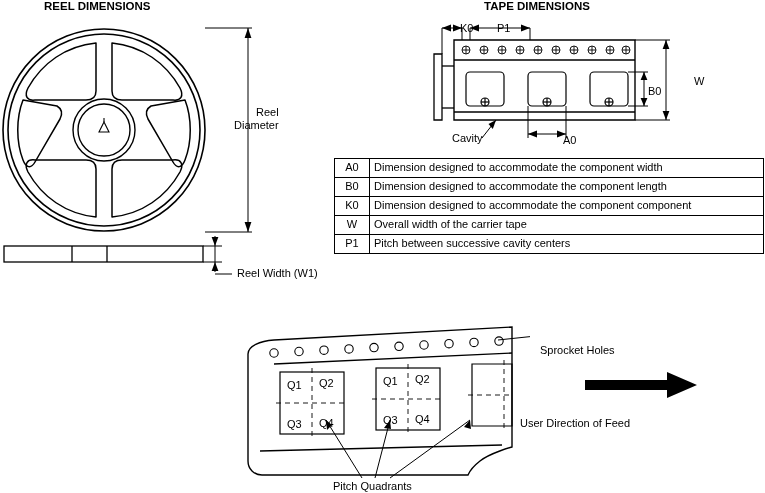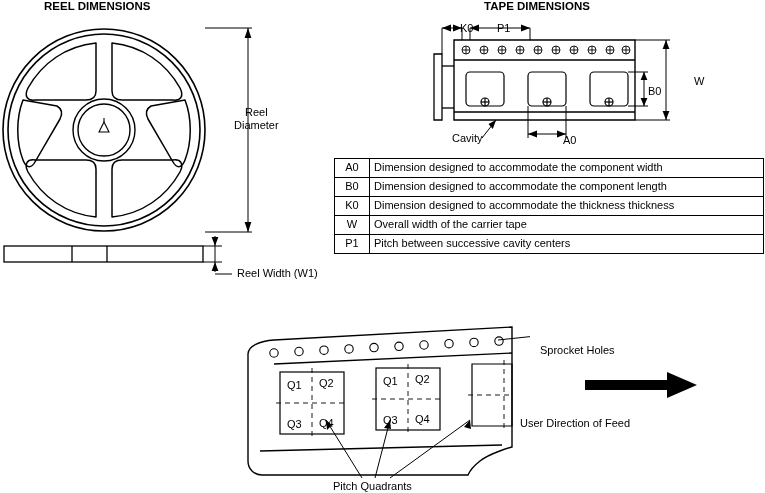--- a/index.html
+++ b/index.html
@@ -113,21 +113,21 @@
         <line x1="215" y1="228" x2="215" y2="264"></line>
         <line x1="203" y1="238" x2="222" y2="238"></line>
         <line x1="203" y1="254" x2="222" y2="254"></line>
         <line x1="215" y1="266" x2="232" y2="266"></line>
       </g>
       <polygon points="215,238 211.6,229 218.4,229" fill="#000"></polygon>
       <polygon points="215,254 211.6,263 218.4,263" fill="#000"></polygon>
     </svg>
   </div>
 
-  <div class="lbl" style="left:234px; top:106px; text-align:center;">
+  <div class="lbl" style="left:234px; top:106px; text-align:right;">
     <span>Reel</span><br>
     <span>Diameter</span>
   </div>
 
   <div class="lbl" style="left:237px; top:267px;">Reel Width (W1)</div>
 
   <div class="hdr" style="left:456px; top:0px;margin-left:28px;">TAPE DIMENSIONS</div>
 
   <div class="svgwrap" style="left:420px; top:10px;">
     <svg width="260" height="140" viewBox="0 0 260 140">
@@ -251,21 +251,21 @@
       <tr>
         <td class="code">A0</td>
         <td>Dimension designed to accommodate the component width</td>
       </tr>
       <tr>
         <td class="code">B0</td>
         <td>Dimension designed to accommodate the component length</td>
       </tr>
       <tr>
         <td class="code">K0</td>
-        <td>Dimension designed to accommodate the thickness thickness</td>
+        <td>Dimension designed to accommodate the component component</td>
       </tr>
       <tr>
         <td class="code">W</td>
         <td>Overall width of the carrier tape</td>
       </tr>
       <tr>
         <td class="code">P1</td>
         <td>Pitch between successive cavity centers</td>
       </tr>
     </tbody>

